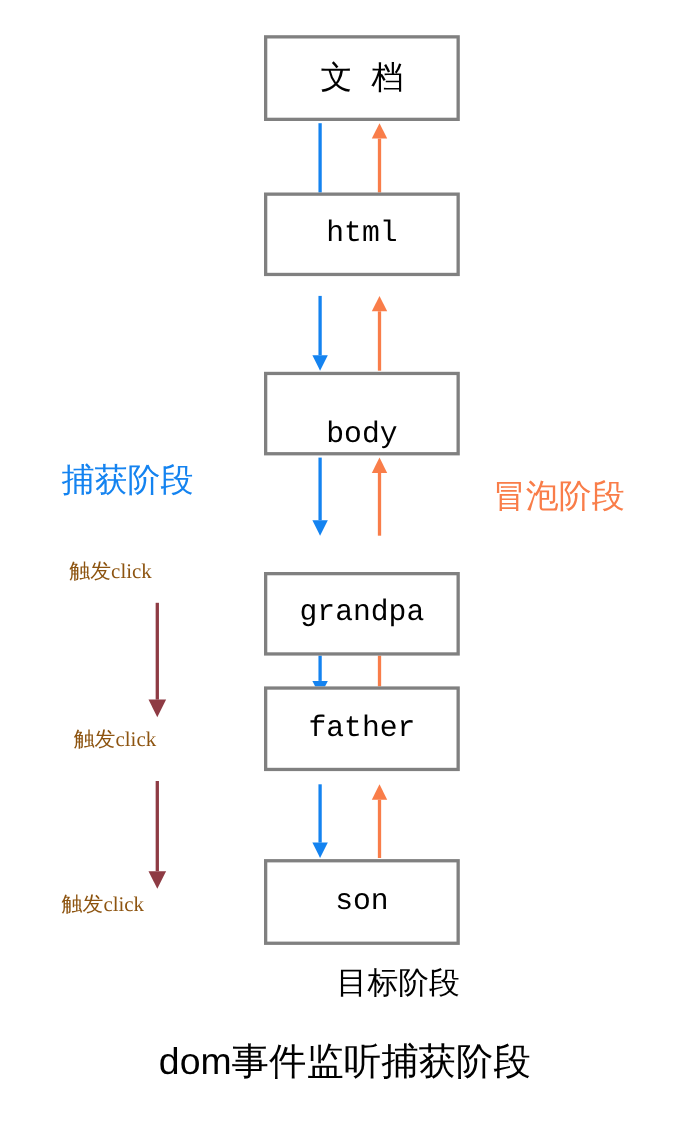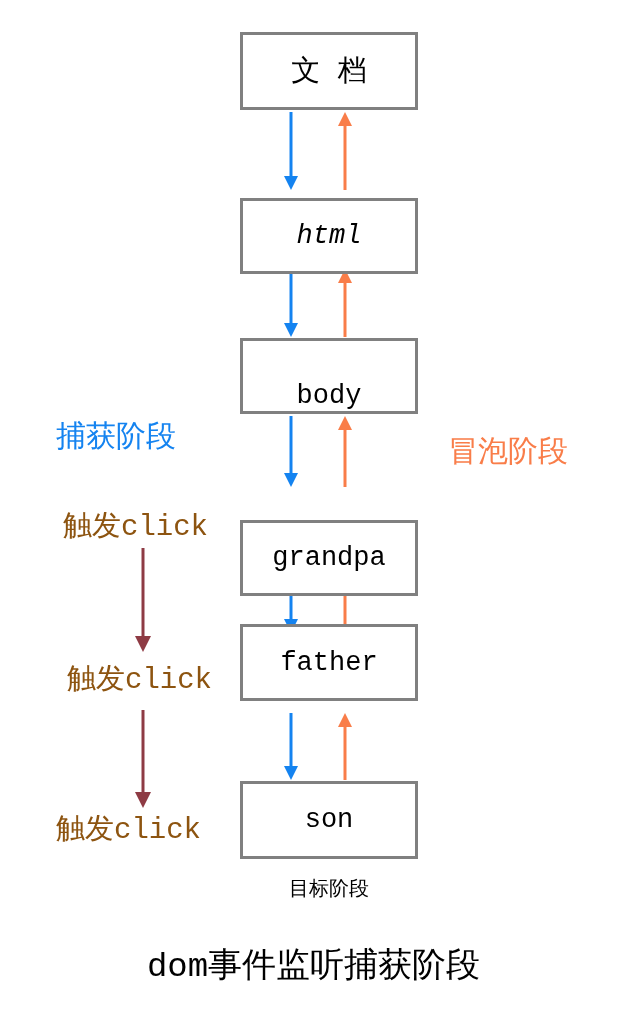--- a/index.html
+++ b/index.html
@@ -32,68 +32,68 @@
     background: #ffffff;
     display: flex;
     align-items: center;
     justify-content: center;
     font-family: "Liberation Mono", "DejaVu Sans Mono", monospace;
     font-size: 27px;
     color: #000000;
     z-index: 2;
   }
   .node-document { top: 32px;  height: 78px; font-size: 29px; }
-  .node-html     { top: 198px; height: 76px; font-style: italic; }
+  .node-html     { top: 175px; height: 76px; }
   .node-body     { top: 338px; height: 76px; align-items: flex-end; }
   .node-grandpa  { top: 488px; height: 76px; margin-top: 32px; }
   .node-father   { top: 624px; height: 77px; }
   .node-son      { top: 781px; height: 78px; }
 
   .side-label {
     position: absolute;
     white-space: nowrap;
     font-size: 30px;
     z-index: 3;
   }
   .capture-label { left: 56px;  top: 416px; color: var(--capture, #1483f0); }
   .bubble-label  { left: 448px; top: 431px; color: var(--bubble, #f97d49); font-family: Liberation Mono, monospace; }
 
   .trigger-label {
     position: absolute;
     white-space: nowrap;
-    font-size: 29px;
+    font-size: 19px;
     color: var(--trigger_text, #8d5410);
-    font-family: Liberation Mono, monospace;
+    font-family: Liberation Serif, serif;
     z-index: 3;
   }
   .trigger-1 { left: 63px; top: 506px; }
   .trigger-2 { left: 67px; top: 659px; }
   .trigger-3 { left: 56px; top: 809px; }
 
   .target-label {
     position: absolute;
     left: 240px;
     top: 875px;
     width: 178px;
-    text-align: center;
+    text-align: right;
     white-space: nowrap;
-    font-size: 20px;
+    font-size: 28px;
     color: #000000;
     z-index: 3;
   }
   .main-title {
     position: absolute;
     left: 0;
     top: 942px;
     width: 627px;
     text-align: center;
     white-space: nowrap;
     font-size: 34px;
     color: #000000;
-    font-family: Liberation Mono, monospace;
+    font-family: Liberation Sans, sans-serif;
     z-index: 3;
   }
   .capture-line { stroke: var(--capture, #1483f0); stroke-width: 3; }
   .capture-head { fill: var(--capture, #1483f0); }
   .bubble-line  { stroke: var(--bubble, #f97d49); stroke-width: 3; }
   .bubble-head  { fill: var(--bubble, #f97d49); }
   .trigger-line { stroke: var(--trigger_arrow, #8e3b44); stroke-width: 3; }
   .trigger-head { fill: var(--trigger_arrow, #8e3b44); }
 </style>
 </head>

